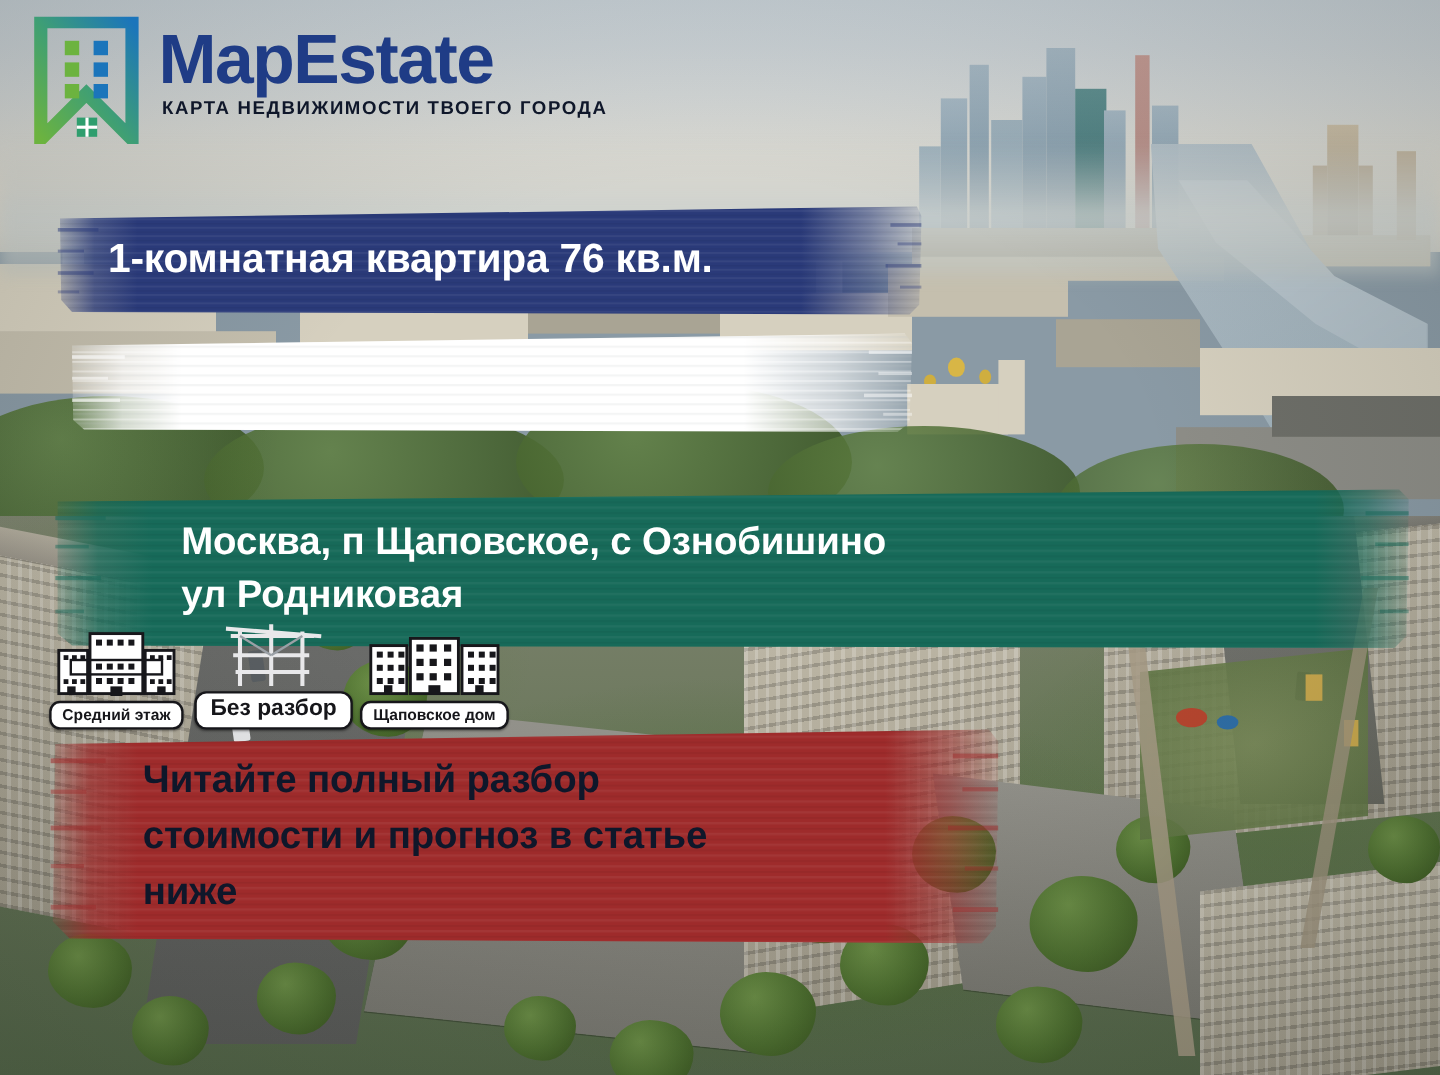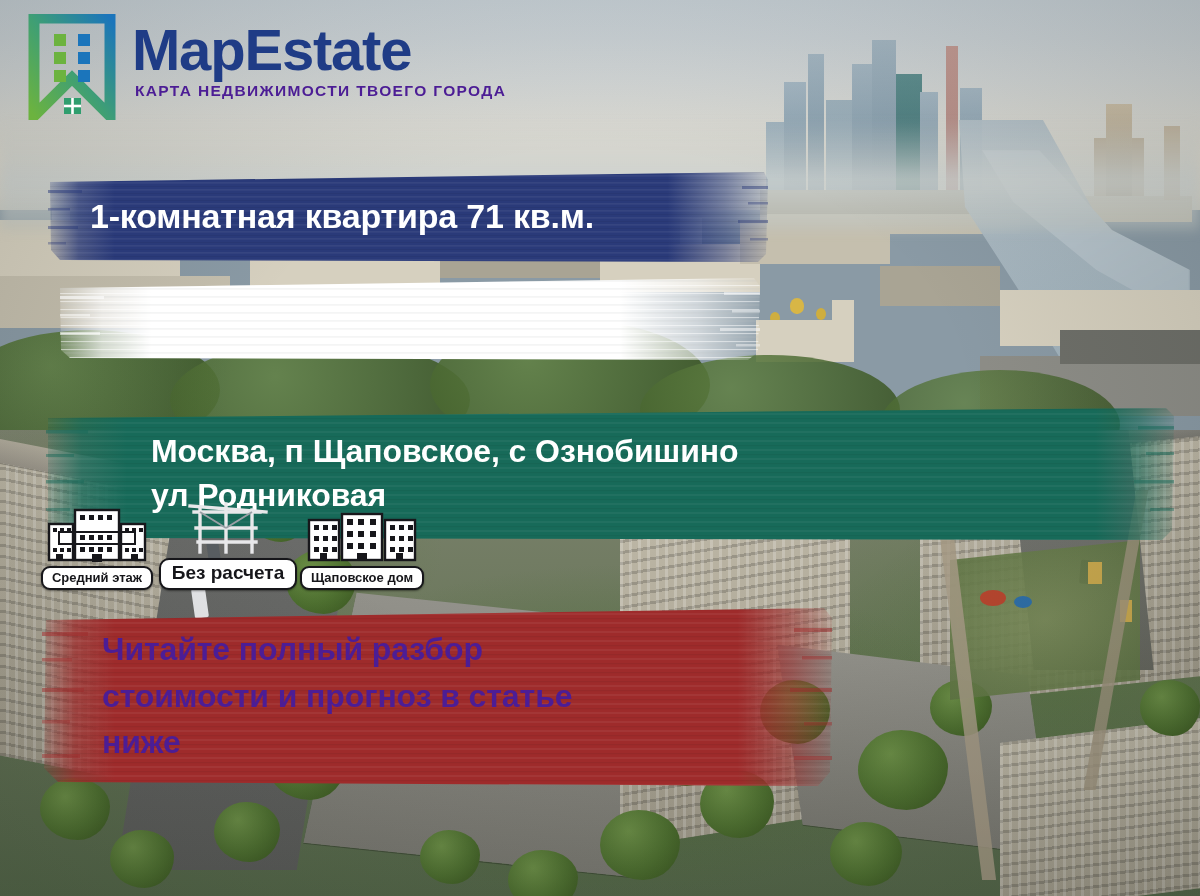--- a/index.html
+++ b/index.html
@@ -117,21 +117,21 @@
   }
   .logo-mark { width:92px; height:106px; flex:none; }
   .logo-text { padding-top:8px; }
   .logo-word {
     font-size:58px; font-weight:700; letter-spacing:-1.2px;
     color:#1f3c86; line-height:.95; white-space:nowrap;
   }
   .logo-tag {
     margin-top:5px; margin-left:3px;
     font-size:15.5px; font-weight:700; letter-spacing:1.35px;
-    color:#4c1d95; white-space:nowrap;
+    color:#0f172a; white-space:nowrap;
   }
 
   
   .banner {
     position:absolute; z-index:5;
     display:flex; align-items:center;
   }
   .banner .paint {
     position:absolute; inset:0; z-index:0;
   }
@@ -154,27 +154,27 @@
   }
   
   #banner-address { left:46px; top:404px; width:1128px; height:138px; }
   #banner-address .label {
     margin-left:105px; font-size:32px; font-weight:700; color:#ffffff;
     line-height:1.38; letter-spacing:-.1px;
   }
   
   #banner-cta { left:42px; top:604px; width:790px; height:184px; }
   #banner-cta .label {
-    margin-left:60px; font-size:32px; font-weight:700; color:#4c1d95;
+    margin-left:77px; font-size:32px; font-weight:700; color:#0f172a;
     line-height:1.45; letter-spacing:-.1px;
   }
 
   
   .badges {
-    position:absolute; left:38px; top:500px; z-index:7;
+    position:absolute; left:38px; top:518px; z-index:7;
     display:flex; align-items:flex-end; gap:4px;
   }
   .badge { position:relative; width:118px; display:flex; flex-direction:column; align-items:center; }
   .badge.wide { width:124px; }
   .badge-icon { height:56px; display:flex; align-items:flex-end; justify-content:center; }
   .badge-chip {
     margin-top:2px;
     background:#ffffff; border:2.5px solid #16161a; border-radius:9px;
     padding:2px 9px 3px;
     font-size:13px; font-weight:700; color:#16161a; white-space:nowrap;
@@ -383,21 +383,21 @@
         <rect x="0" y="22" width="34" height="3" opacity=".5"></rect>
         <rect x="0" y="40" width="22" height="2.5" opacity=".42"></rect>
         <rect x="0" y="58" width="30" height="3" opacity=".45"></rect>
         <rect x="0" y="74" width="18" height="2.5" opacity=".35"></rect>
         <rect x="694" y="18" width="26" height="3" opacity=".45"></rect>
         <rect x="700" y="34" width="20" height="2.5" opacity=".4"></rect>
         <rect x="690" y="52" width="30" height="3" opacity=".45"></rect>
         <rect x="702" y="70" width="18" height="2.5" opacity=".35"></rect>
       </g>
     </svg>
-    <div class="label">1-комнатная квартира 71 кв.м.</div>
+    <div class="label">1-комнатная квартира 76 кв.м.</div>
   </div>
 
   <div class="banner" id="banner-date">
     <svg class="paint" viewBox="0 0 700 90" preserveAspectRatio="none">
       <defs>
         <linearGradient id="bd-fade" x1="0" y1="0" x2="1" y2="0">
           <stop offset="0%" stop-color="#ffffff" stop-opacity="0.18"></stop>
           <stop offset="6%" stop-color="#ffffff" stop-opacity="0.75"></stop>
           <stop offset="13%" stop-color="#ffffff" stop-opacity="1"></stop>
           <stop offset="80%" stop-color="#ffffff" stop-opacity="1"></stop>
@@ -514,21 +514,21 @@
             <path d="M20 30 H80"></path>
             <path d="M22 44 H80"></path>
             <path d="M14 8 L90 14"></path>
           </g>
           <g stroke="#9aa0a6" stroke-width="2" fill="none">
             <path d="M24 14 L50 30"></path>
             <path d="M76 14 L50 30"></path>
           </g>
         </svg>
       </div>
-      <div class="badge-chip">Без расчета</div>
+      <div class="badge-chip">Без разбор</div>
     </div>
 
     <div class="badge wide">
       <div class="badge-icon">
         <svg viewBox="0 0 112 58" width="112" height="58" aria-hidden="true">
           <g stroke="#17171b" stroke-width="2.4">
             <rect x="3" y="14" width="30" height="40" fill="#ffffff"></rect>
             <rect x="79" y="14" width="30" height="40" fill="#ffffff"></rect>
             <rect x="36" y="8" width="40" height="46" fill="#ffffff"></rect>
           </g>

